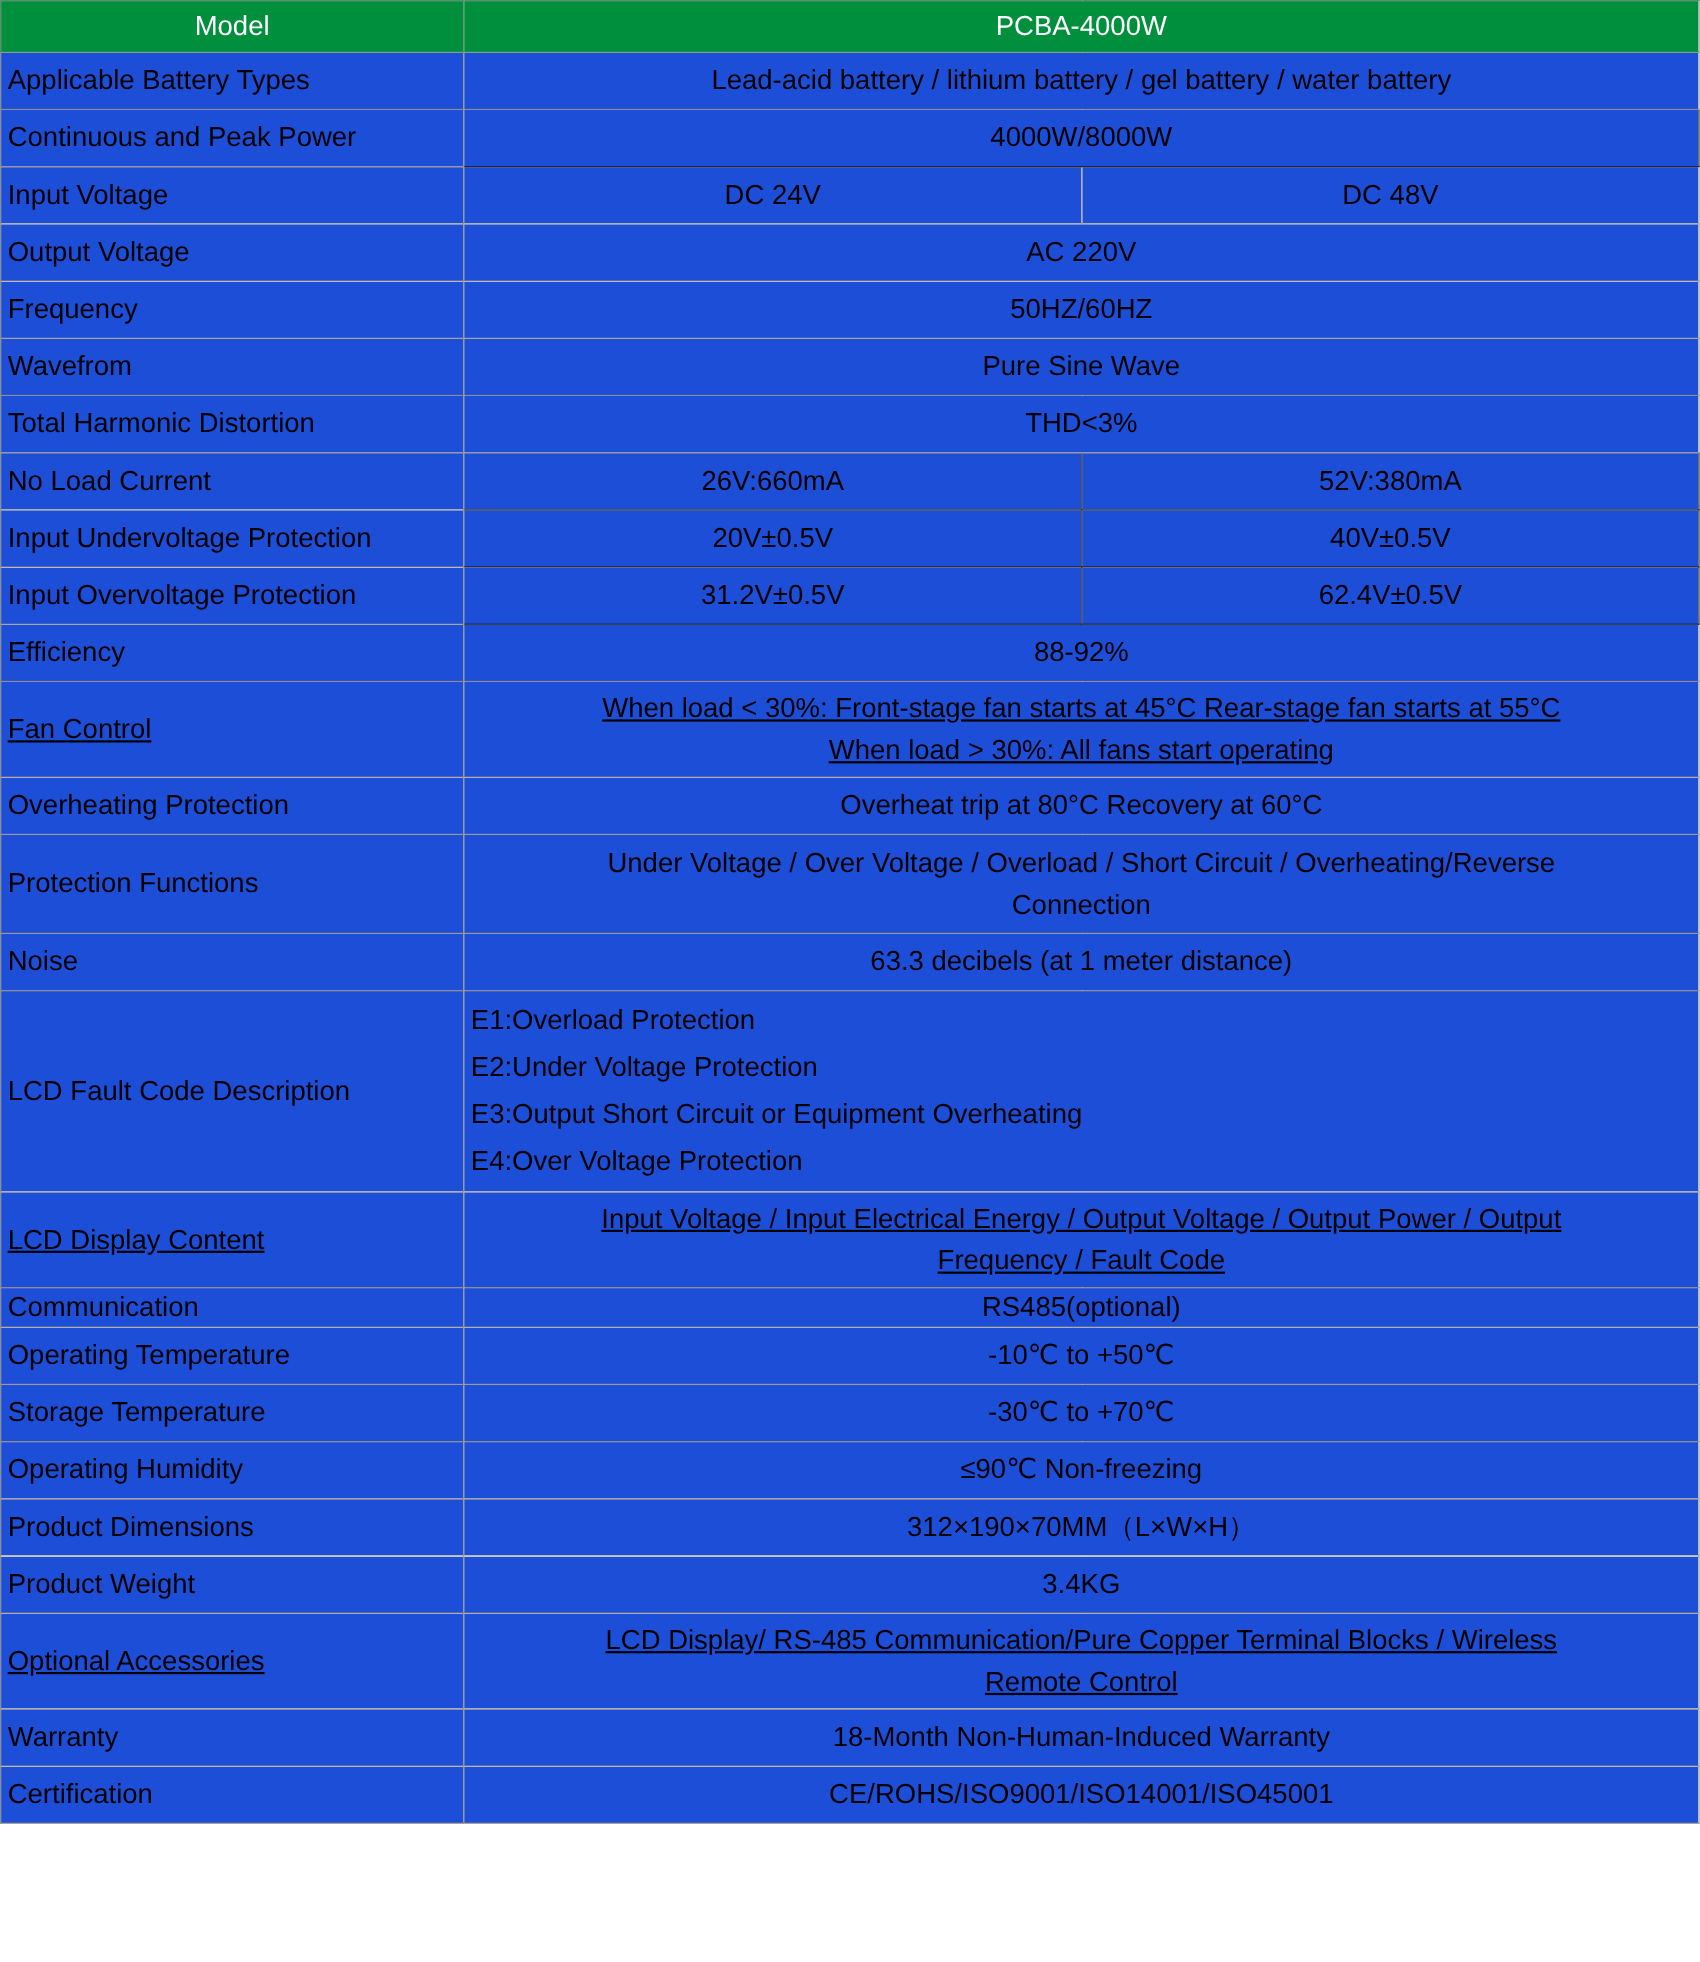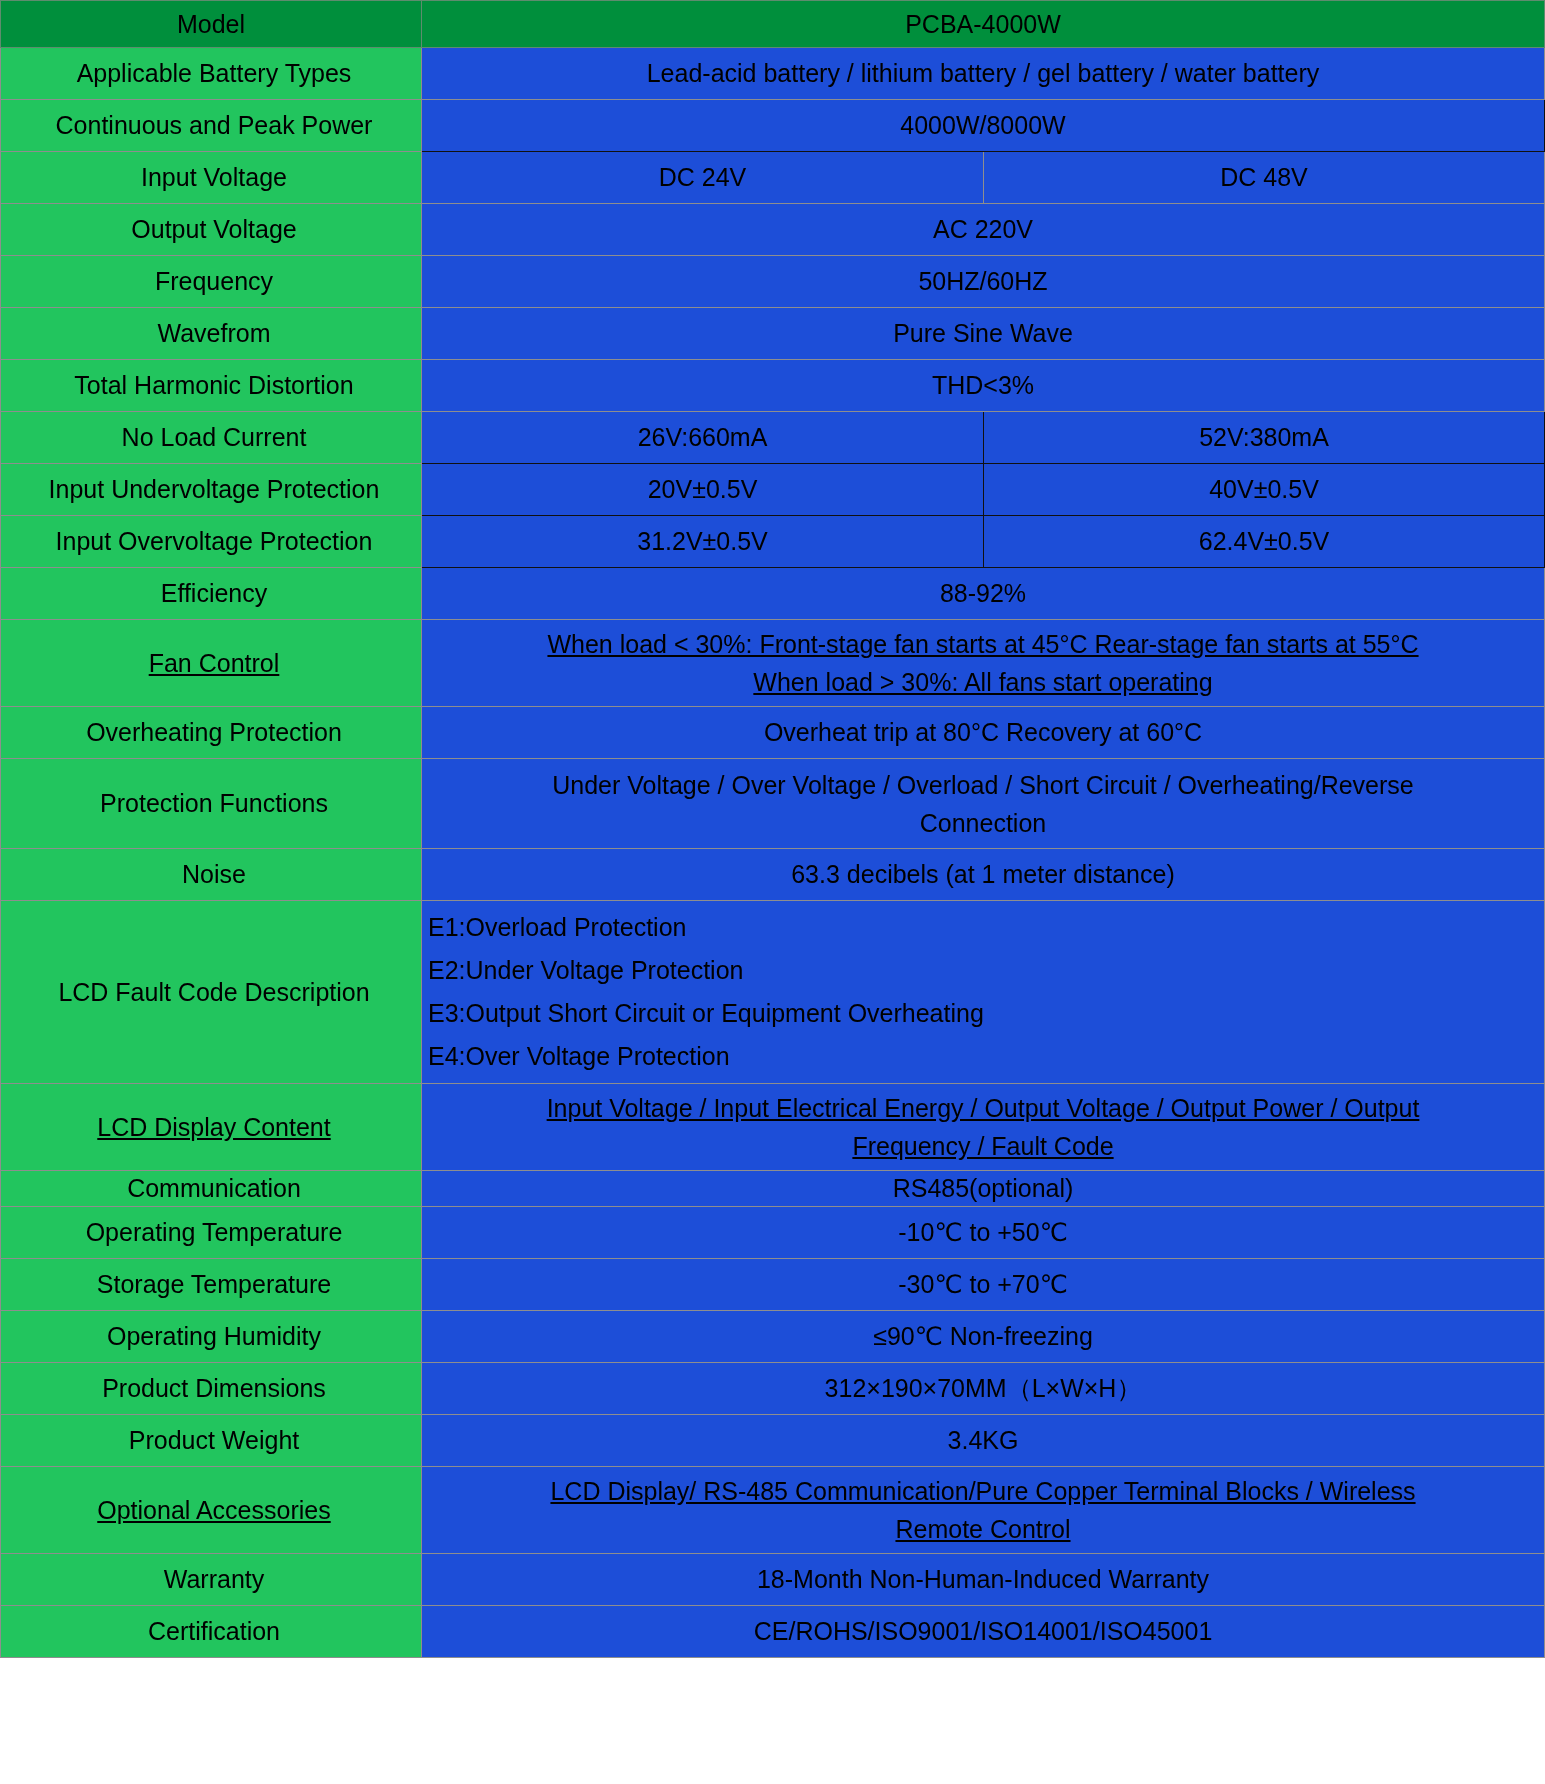--- a/index.html
+++ b/index.html
@@ -5,24 +5,24 @@
   html, body { margin: 0; padding: 0; background: #ffffff; }
   body { width: 1545px; height: 1784px; overflow: hidden; position: relative;
          font-family: "Liberation Sans", "DejaVu Sans", sans-serif; color: #000; }
   table.spec { position: absolute; left: 0; top: 0; width: 1544px;
                border-collapse: collapse; table-layout: fixed; }
   table.spec td { border: 1px solid #8e8e8e; padding: 0; font-size: 25px;
                   line-height: 1.4; vertical-align: middle; overflow: hidden; }
   col.c-label { width: 421px; }
   col.c-a { width: 562px; }
   col.c-b { width: 561px; }
-  td.label { background: #22c55e; text-align: center; padding-left: 6px !important; white-space: nowrap; }
+  td.label { background: #1d4ed8; text-align: left; padding-left: 6px !important; white-space: nowrap; }
   td.val { background: #1d4ed8; text-align: center; }
   td.val.left { text-align: left; padding-left: 6px !important; line-height: 43px; }
-  tr.hdr td { background: #008f3c; color: #000000; text-align: center; height: 46px;
+  tr.hdr td { background: #008f3c; color: #ffffff; text-align: center; height: 46px;
               border-color: #5e8c6e; font-size: 25px; }
   td.blk { border: 1.5px solid #111 !important; }
   .h52 { height: 52px; } .h53 { height: 52px; } .h46 { height: 33px; }
   .h88 { height: 87px; text-decoration: underline; } .h91 { height: 90px; } .h184 { height: 183px; }
   .line { display: block; }
   .wrap { display: block; padding: 0 8px; line-height: 38px; }
 </style>
 </head>
 <body>
 

